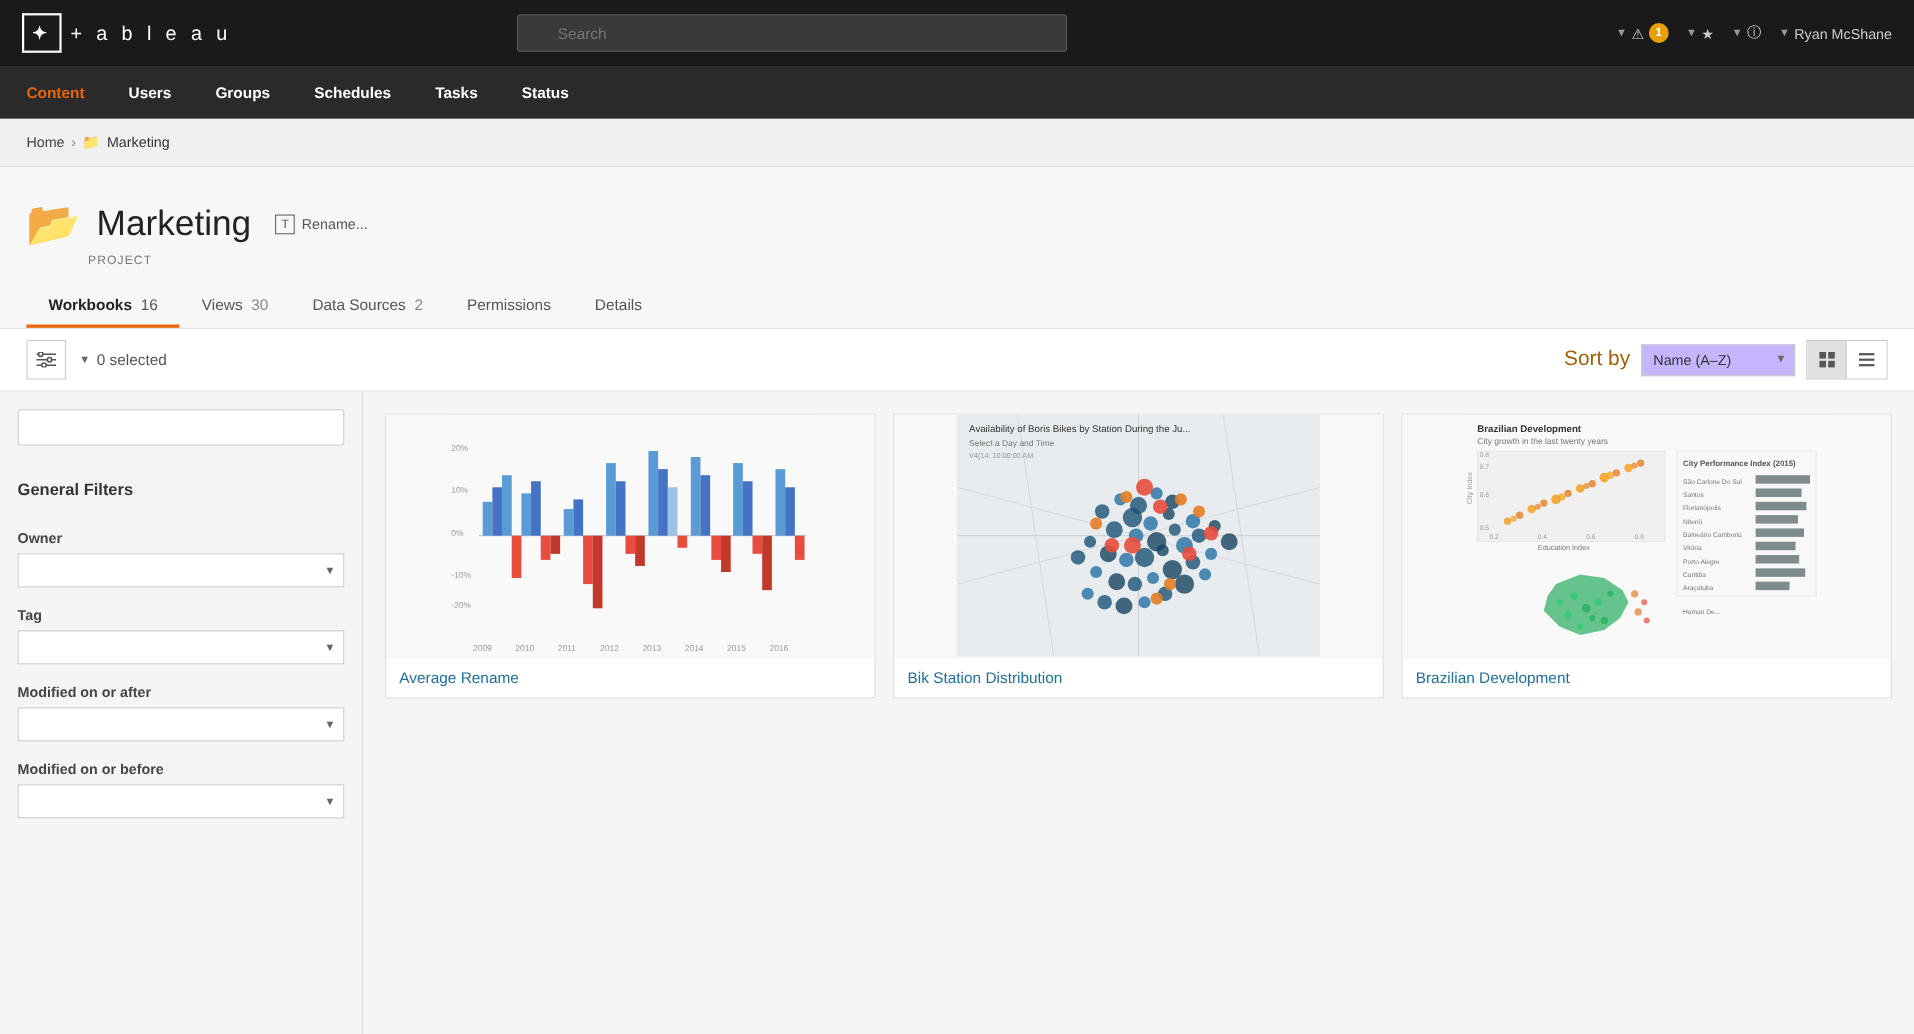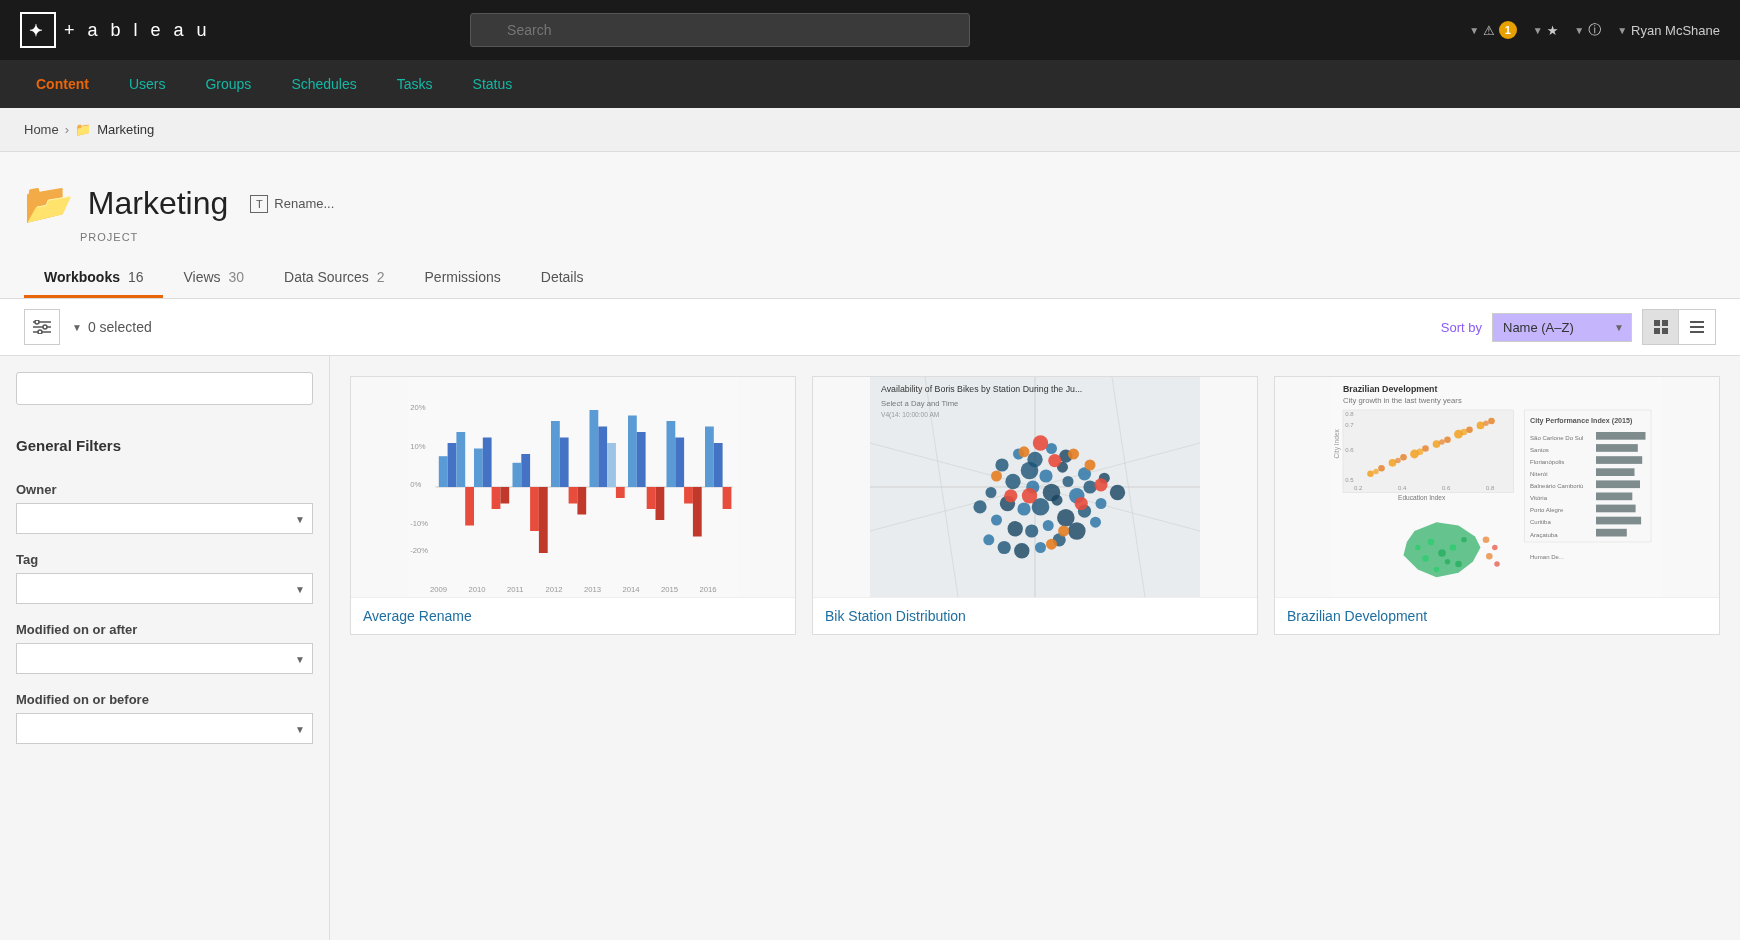--- a/index.html
+++ b/index.html
@@ -99,27 +99,27 @@
     
     .secondary-nav {
       background: #2a2a2a;
       height: 48px;
       display: flex;
       align-items: center;
       padding: 0 24px;
       gap: 40px;
     }
     .secondary-nav a {
-      color: #14b8a6;
+      color: #ffffff;
       text-decoration: none;
       font-size: 14px;
-      font-weight: 400;
+      font-weight: 700;
       padding: 14px 0;
     }
-    .secondary-nav a.active { color: #e8650a; font-weight: 600; margin-left: 12px; }
+    .secondary-nav a.active { color: #e8650a; font-weight: 600; }
 
     
     .breadcrumb {
       padding: 14px 24px;
       background: #f0f0f0;
       border-bottom: 1px solid #ddd;
       display: flex;
       align-items: center;
       gap: 6px;
       font-size: 13px;
@@ -232,21 +232,21 @@
       color: #555;
       font-size: 14px;
       cursor: pointer;
     }
     .sort-area {
       margin-left: auto;
       display: flex;
       align-items: center;
       gap: 10px;
     }
-    .sort-label { color: #8b5cf6; font-size: 13px; }
+    .sort-label { color: #a16207; font-size: 19px; }
     .sort-select {
       border: 1px solid #ccc;
       background: #c4b5fd;
       padding: 6px 30px 6px 10px;
       font-size: 13px;
       color: #333;
       appearance: none;
       cursor: pointer;
       min-width: 140px;
     }

